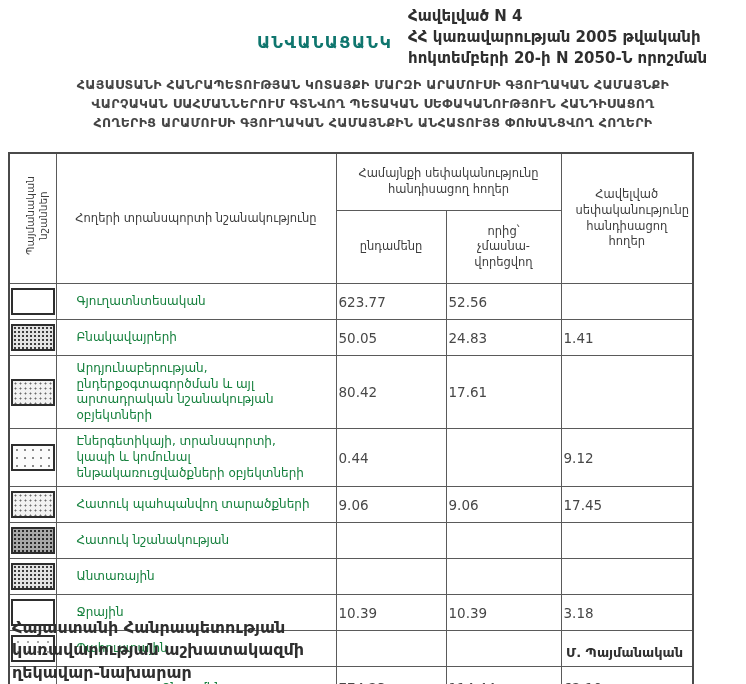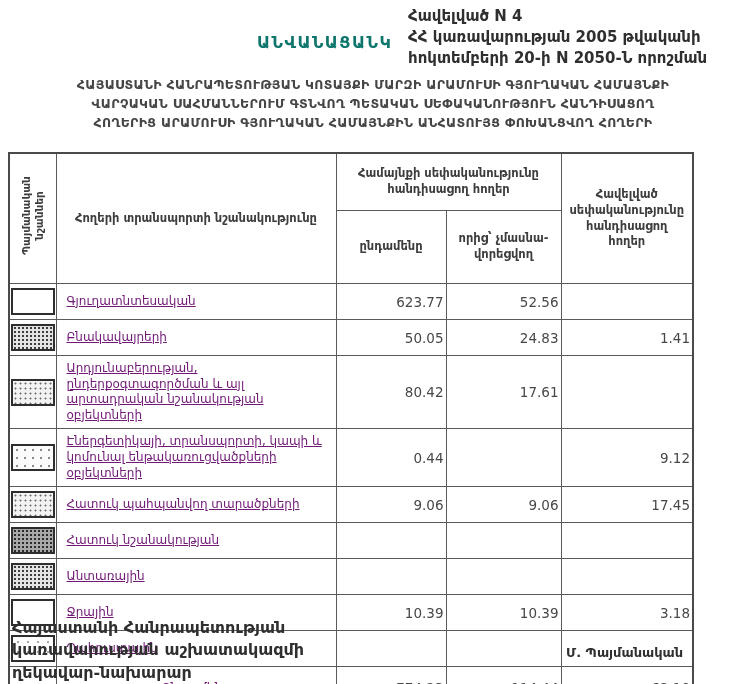--- a/index.html
+++ b/index.html
@@ -22,40 +22,40 @@
     text-align:center; font-size:12.5px; font-weight:bold;
     line-height:1.5; letter-spacing:0.3px; color:#454545; white-space:pre-line;
   }
   table.doc-table {
     position:absolute; top:152px; left:8px; width:684px;
     border-collapse:collapse; table-layout:fixed;
     border:2px solid #4a4a4a;
   }
   .doc-table th, .doc-table td { border:1px solid #5a5a5a; }
   .doc-table thead th {
-    font-size:11.5px; font-weight:bold; color:#3d3d3d;
-    padding:4px 6px; text-align:center; vertical-align:middle; line-height:1.35;
+    font-size:11.5px; font-weight:normal; color:#3d3d3d;
+    padding:4px 14px; text-align:center; vertical-align:middle; line-height:1.35;
   }
   th.h-group { height:48px; }
   tr.h-sub th { height:64px; }
   th.h-legend .vert {
     display:inline-block; writing-mode:vertical-rl; transform:rotate(180deg);
     max-height:106px; font-size:10.5px; line-height:1.25; white-space:normal;
   }
   .c-legend { text-align:center; vertical-align:middle; padding:4px 0; }
   .legend-box {
     width:40px; height:23px; margin:0 auto;
     border:2px solid #2e2e2e; background:#fff;
   }
   .c-label {
-    font-size:12px; padding:5px 10px; vertical-align:middle;
-    line-height:1.3; color:#701a75;text-decoration:underline;
+    font-size:12px; padding:5px 20px; vertical-align:middle;
+    line-height:1.3; color:#15803d;
   }
   .c-num {
-    text-align:right; vertical-align:middle;
+    text-align:left; vertical-align:middle;
     font-size:13.5px; color:#474747; padding:4px 2px;
   }
   tr.total-row td { height:32px; }
   tr.total-row .c-label { text-align:center; font-size:12.5px; }
   
   .pat-empty { background:#ffffff; }
   .pat-dots-dense {
     background-color:#e3e3e3;
     background-image:radial-gradient(#3d3d3d 1px, transparent 1.2px);
     background-size:4px 4px;

